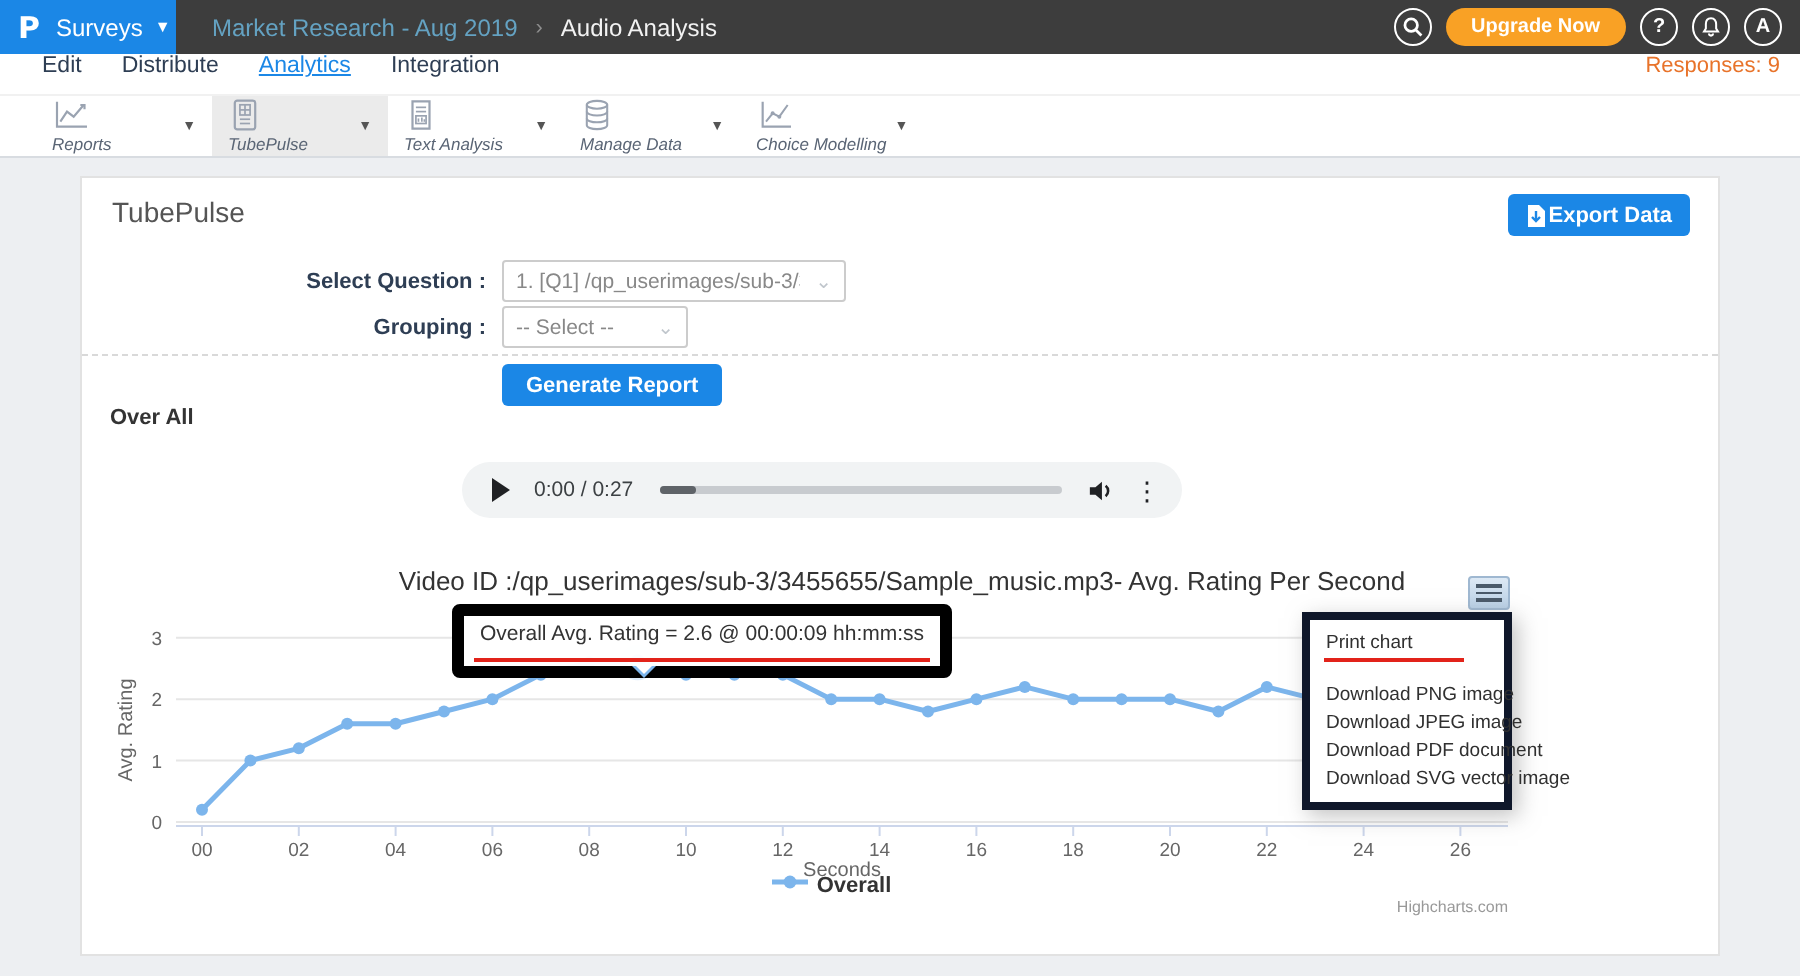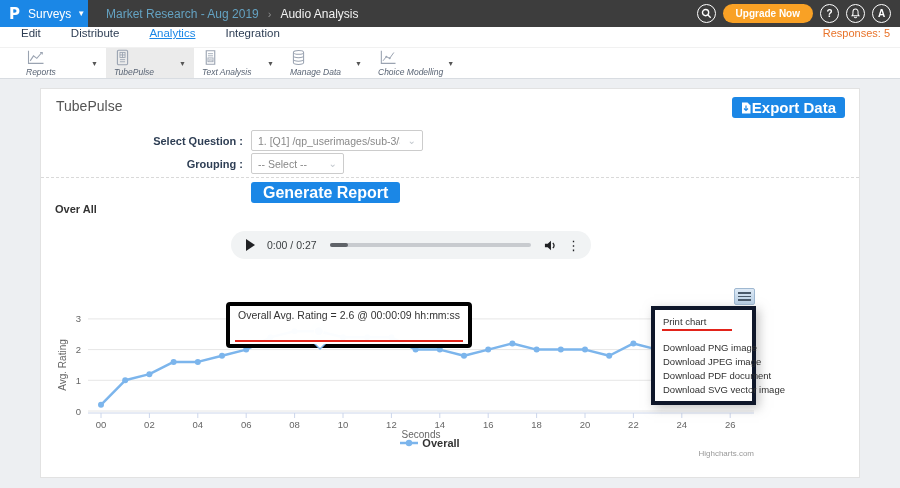--- a/index.html
+++ b/index.html
@@ -22,55 +22,55 @@
   .circle-btn { width:19px; height:19px; border:1.5px solid #fff; border-radius:50%;
                 display:flex; align-items:center; justify-content:center; color:#fff;
                 font-size:10px; font-weight:bold; cursor:pointer; flex:none; }
   .upgrade-btn { background:#f9a125; color:#fff; border:none; border-radius:11px;
                  height:19px; padding:0 13px; font-size:10px; font-weight:bold;
                  font-family:"Liberation Sans", sans-serif; cursor:pointer; }
 
   
   .menubar { position:absolute; left:0; top:27px; width:900px; height:21px; background:#fff;
              display:flex; align-items:flex-start; font-size:11.5px; border-bottom:1px solid #f1f1f1;padding-left:11px; }
-  .menu-item { color:#2e3e54; margin-left:30px; cursor:pointer; font-weight:500; }
+  .menu-item { color:#2e3e54; margin-left:20px; cursor:pointer; font-weight:500; }
   .menu-item:first-child { margin-left:10px; }
   .menu-item.active { color:#1b87e6; text-decoration:underline; }
   .responses { margin-left:auto; margin-right:10px; color:#e8732a; font-size:11px; }
 
   
   .toolbar { position:absolute; left:0; top:48px; width:900px; height:31px; background:#fff;
              border-bottom:1px solid #d8dce1; display:flex; align-items:stretch; padding-left:18px; }
   .tool-item { display:flex; align-items:center; padding:0 8px; width:88px; cursor:pointer; }
   .tool-item.active { background:#ebebeb; }
   .tool-core { display:flex; flex-direction:column; flex:1;font-style:italic; }
   .tool-core svg { display:block; }
   .tool-label { font-size:8.5px; color:#5a6575; margin-top:1px; white-space:nowrap; }
   .tool-caret { font-size:7px; color:#555; margin-left:4px; cursor:pointer; }
 
   
   .panel { position:absolute; left:40px; top:88px; width:820px; height:390px;
            background:#fff; border:1px solid #e2e2e2; }
   .panel-title { position:absolute; left:15px; top:9px; font-size:14px; color:#555; }
   .export-btn { position:absolute; right:14px; top:8px; height:21px; background:#1b87e6;
-                color:#fff; border:none; border-radius:3px; font-size:15px; font-weight:bold;
+                color:#fff; border:none; border-radius:3px; font-size:11px; font-weight:bold;
                 padding:0 9px; display:flex; align-items:center; gap:1px; cursor:pointer;
                 font-family:"Liberation Sans", sans-serif; }
 
   .form-row { position:absolute; left:0; width:100%; display:flex; align-items:center; }
   .form-label { width:210px; text-align:right; padding-right:8px; font-size:11px;
                 font-weight:bold; color:#2e3e54; }
   .select-box { height:21px; border:1px solid #ccc; border-radius:2px; background:#fff;
                 display:flex; align-items:center; font-size:10.5px; color:#888;
                 padding:0 6px; cursor:pointer; }
   .select-text { flex:1; white-space:nowrap; overflow:hidden; }
   .select-chev { color:#c0c6cc; font-size:10px; margin-left:8px; }
   .dashed-sep { position:absolute; left:0; top:88px; width:100%; border-top:1px dashed #d9d9d9; }
   .generate-btn { position:absolute; left:210px; top:93px; height:21px; background:#1b87e6;
-                  color:#fff; border:none; border-radius:3px; font-size:16px; font-weight:bold;
+                  color:#fff; border:none; border-radius:3px; font-size:11px; font-weight:bold;
                   padding:0 12px; cursor:pointer; font-family:"Liberation Sans", sans-serif; }
   .overall-label { position:absolute; left:14px; top:114px; font-size:11px; font-weight:bold; color:#333; }
 
   
   .audio { position:absolute; left:190px; top:142px; width:360px; height:28px;
            background:#f1f3f4; border-radius:14px; display:flex; align-items:center; }
   .audio-play { width:0; height:0; border-left:9px solid #202124; border-top:6px solid transparent;
                 border-bottom:6px solid transparent; margin-left:15px; cursor:pointer; }
   .audio-time { font-size:10.5px; color:#3c4043; margin-left:12px; white-space:nowrap; }
   .audio-track { flex:1; height:4px; background:#c8cbcf; border-radius:2px; margin:0 13px;
@@ -83,29 +83,29 @@
   
   .chart-wrap { position:absolute; left:15px; top:190px; width:790px; height:196px; }
   .chart-title { position:absolute; left:0; top:4px; width:100%; text-align:center;
                  font-size:13px; color:#333; }
   .burger { position:absolute; left:678px; top:9px; width:21px; height:17px;
             background:linear-gradient(#dde9f5,#b9d0e6); border:1px solid #9fb8d1;
             border-radius:2px; display:flex; flex-direction:column; justify-content:center;
             gap:2px; padding:0 3px; cursor:pointer; }
   .burger i { display:block; height:1.5px; background:#4a5a6a; }
   .tooltip { position:absolute; left:170px; top:23px; background:rgba(255,255,255,.97);
-             border:4px solid #000000; border-radius:4px; padding:3px 8px 23px 8px;
+             border:6px solid #000000; border-radius:4px; padding:3px 8px 10px 8px;
              font-size:10.5px; color:#333; white-space:nowrap; z-index:5; }
   .tooltip-redline { position:absolute; left:5px; right:5px; bottom:2px; height:2.5px; background:#e2231a; }
   .tooltip-arrow-b { position:absolute; top:100%; left:84px; width:0; height:0;
                      border:6px solid transparent; border-top-color:#7cb5ec; }
   .tooltip-arrow-w { position:absolute; top:100%; left:85px; margin-top:-1.5px; width:0; height:0;
                      border:5px solid transparent; border-top-color:#fff; }
-  .legend { position:absolute; left:14px; top:158px; width:720px; display:flex;
-            align-items:center; justify-content:center; gap:4px; cursor:pointer; }
+  .legend { position:absolute; left:0; top:158px; width:720px; display:flex;
+            align-items:flex-start; justify-content:center; gap:4px; cursor:pointer; }
   .legend-text { font-size:11px; color:#333; font-weight:600; }
   .credits { position:absolute; right:92px; top:170px; font-size:8px; color:#999; }
 
   .ctx-menu { position:absolute; left:595px; top:27px; width:105px; background:#fff;
               border:4px solid #0f172a; box-shadow:3px 3px 10px rgba(136,136,136,.5);
               padding:4px 0 5px 0; z-index:6; }
   .ctx-item { font-size:9.5px; color:#303030; padding:1.5px 8px; cursor:pointer; white-space:nowrap; }
   .ctx-redline { height:2px; background:#e2231a; margin:1px 20px 0 7px; }
   .ctx-gap { height:9px; }
 </style>
@@ -140,21 +140,21 @@
     </span>
     <span class="circle-btn">A</span>
   </div>
 </div>
 
 <div class="menubar">
   <span class="menu-item">Edit</span>
   <span class="menu-item">Distribute</span>
   <span class="menu-item active">Analytics</span>
   <span class="menu-item">Integration</span>
-  <span class="responses">Responses: 5</span>
+  <span class="responses">Responses: 9</span>
 </div>
 
 <div class="toolbar">
   <div class="tool-item">
     <span class="tool-core">
       <svg width="20" height="17" viewBox="0 0 24 20">
         <path d="M3 2 V17 H21" fill="none" stroke="#9aa3b1" stroke-width="1.3"></path>
         <polyline points="5,14 9,8 13,11 19,4" fill="none" stroke="#9aa3b1" stroke-width="1.3"></polyline>
         <path d="M17 4 h2.5 v2.5" fill="none" stroke="#9aa3b1" stroke-width="1.3"></path>
       </svg>
@@ -255,20 +255,21 @@
     <span class="audio-vol">
       <svg width="13" height="13" viewBox="0 0 14 14">
         <polygon points="1,5 4,5 7.5,2 7.5,12 4,9 1,9" fill="#202124"></polygon>
         <path d="M9.5 4.2 A3.6 3.6 0 0 1 9.5 9.8" fill="none" stroke="#202124" stroke-width="1.4"></path>
       </svg>
     </span>
     <span class="audio-kebab">⋮</span>
   </div>
 
   <div class="chart-wrap">
+    <div class="chart-title">Video ID :/qp_userimages/sub-3/3455655/Sample_music.mp3- Avg. Rating Per Second</div>
 
     <div class="burger">
         <i></i>
         <i></i>
         <i></i>
       </div>
 
     <svg id="chartSvg" style="position:absolute; left:0; top:20px;" width="790" height="148">
       <g id="gridLayer">
           <line x1="32" x2="698" y1="112" y2="112" stroke="#e6e6e6" stroke-width="1"></line>

